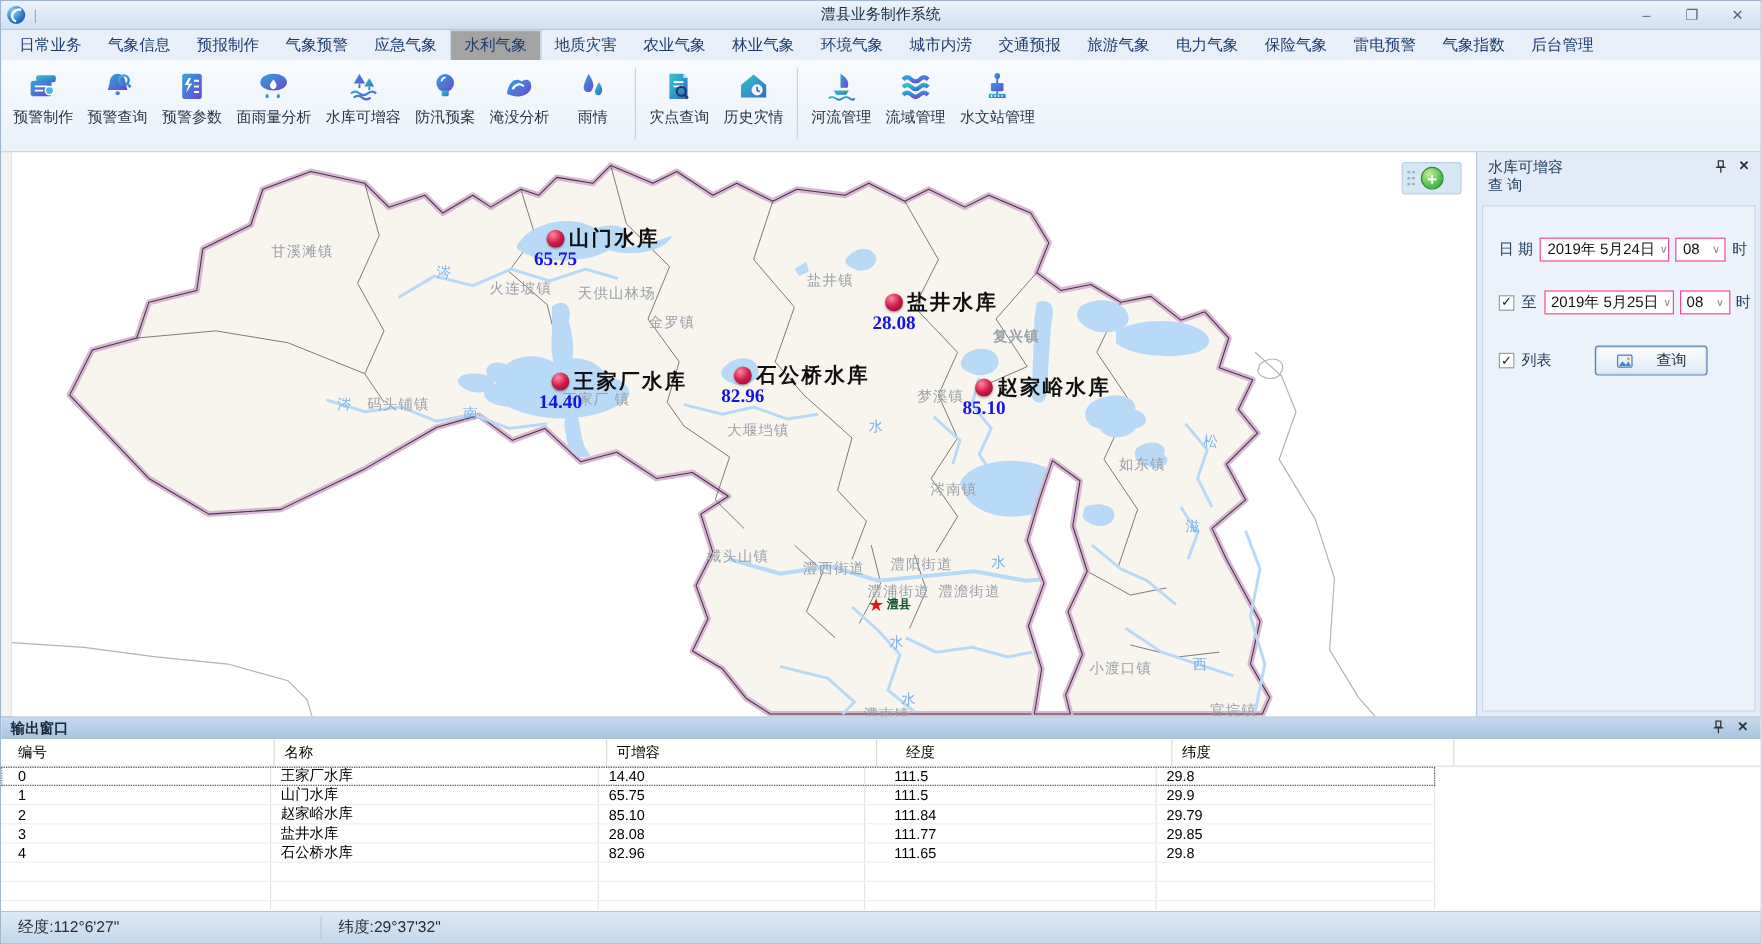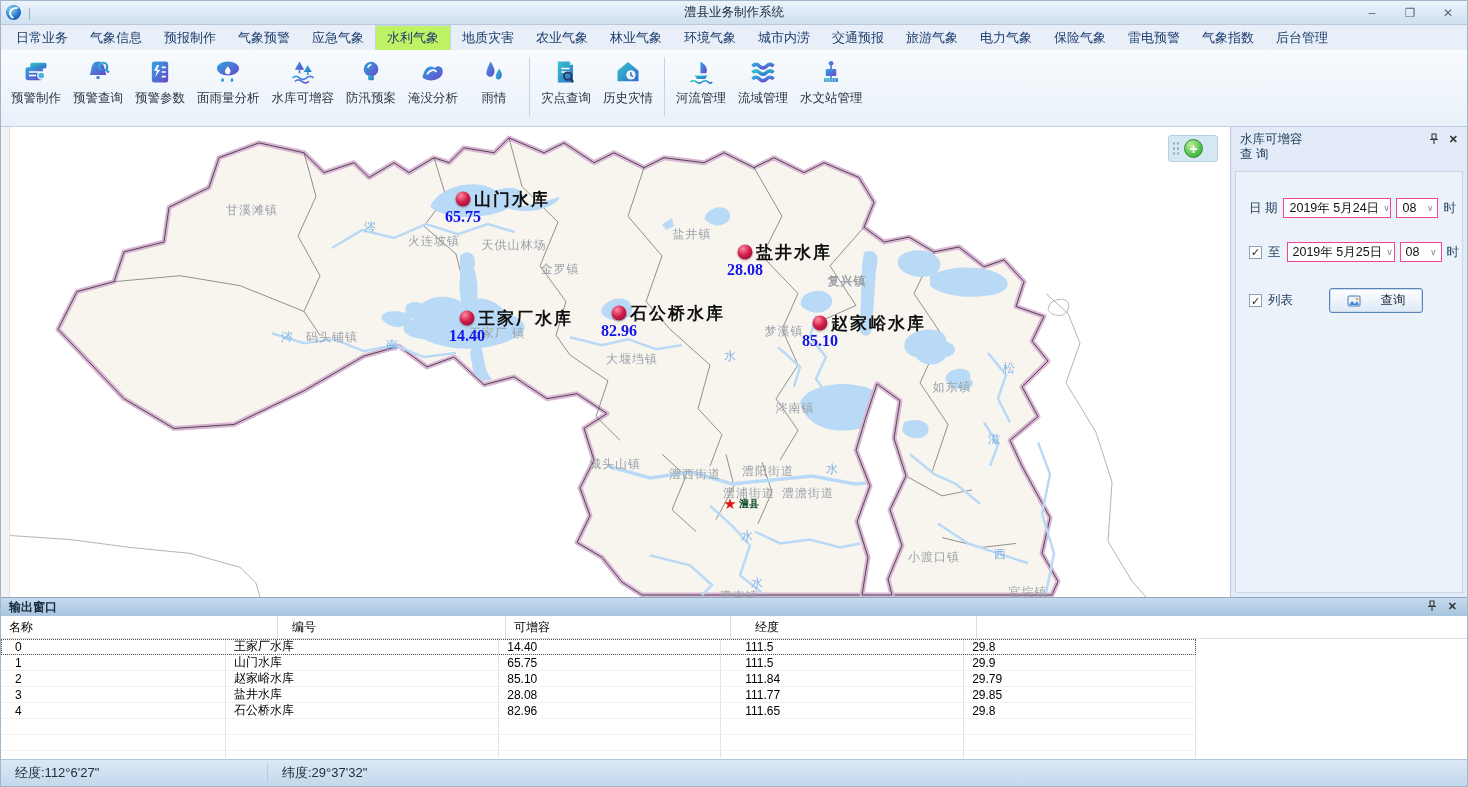--- a/index.html
+++ b/index.html
@@ -11,21 +11,21 @@
   .title-icon{width:15px;height:15px;margin-left:5px;border-radius:50%;background:radial-gradient(circle at 35% 30%,#8fd4f2,#1d6fc0 62%,#0b4a8c);position:relative;overflow:hidden;}
   .title-icon::after{content:"";position:absolute;left:3px;top:2px;width:9px;height:8px;border:2px solid rgba(255,255,255,.95);border-right-color:transparent;border-bottom-color:transparent;border-radius:50%;transform:rotate(-25deg);}
   .title-sep{color:#9ab0c6;margin-left:7px;font-size:12px;}
   .title-text{position:absolute;left:0;right:0;text-align:center;font-size:12.5px;color:#1a2a3a;}
   .win-controls{margin-left:auto;display:flex;gap:0;z-index:2;}
   .win-btn{width:38px;text-align:center;color:#5a6672;font-size:12px;line-height:22px;cursor:default;}
 
   
   .menubar{height:25px;background:#e8eff8;display:flex;align-items:stretch;padding-left:4px;flex:0 0 auto;}
   .menu-item{padding:0 11px;line-height:25px;font-size:13px;color:#1c3c6d;white-space:nowrap;}
-  .menu-item.selected{background:#bef264;border:1px solid #c6d4e4;border-bottom:none;box-sizing:border-box;line-height:23px;}
+  .menu-item.selected{background:#a3a3a3;border:1px solid #c6d4e4;border-bottom:none;box-sizing:border-box;line-height:23px;}
 
   
   .toolbar{height:77px;background:linear-gradient(#f8fbfe,#e9f1f9);border-bottom:1px solid #bfcfdf;display:flex;align-items:flex-start;padding:7px 2px 0 4px;box-sizing:border-box;flex:0 0 auto;}
   .tb-btn{display:flex;flex-direction:column;align-items:center;padding:1px 6px;min-width:48px;}
   .tb-btn svg{width:28px;height:28px;margin-bottom:4px;}
   .tb-label{font-size:12.5px;color:#2a3544;white-space:nowrap;}
   .tb-sep{width:1px;background:#c6d3e0;align-self:stretch;margin:0 5px 10px 5px;}
 
   
   .main{flex:1 1 auto;display:flex;min-height:0;}
@@ -443,24 +443,25 @@
         <span class="pin-icon">
             <svg width="10" height="12" viewBox="0 0 10 12">
               <path d="M3,1 h4 v5 h-4 z M1,6.5 h8 M5,6.5 v4.5" fill="none" stroke="#333" stroke-width="1.1"></path>
             </svg>
           </span>
         <span class="x-icon">✕</span>
       </div>
     </div>
     <div class="table">
       <div class="thead">
+        <div class="cell c0">编号</div>
         <div class="cell c1">名称</div>
-        <div class="cell c0">编号</div>
         <div class="cell c2">可增容</div>
         <div class="cell c3">经度</div>
+        <div class="cell c4">纬度</div>
       </div>
       <div id="tbody">
           <div class="trow sel">
             <div class="cell c0">0</div>
             <div class="cell c1">王家厂水库</div>
             <div class="cell c2">14.40</div>
             <div class="cell c3">111.5</div>
             <div class="cell c4">29.8</div>
           </div>
           <div class="trow">

